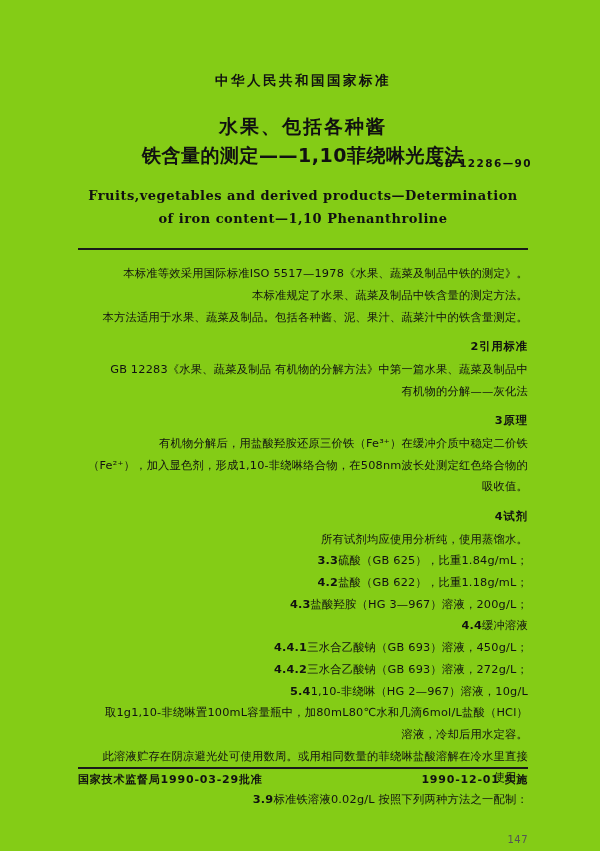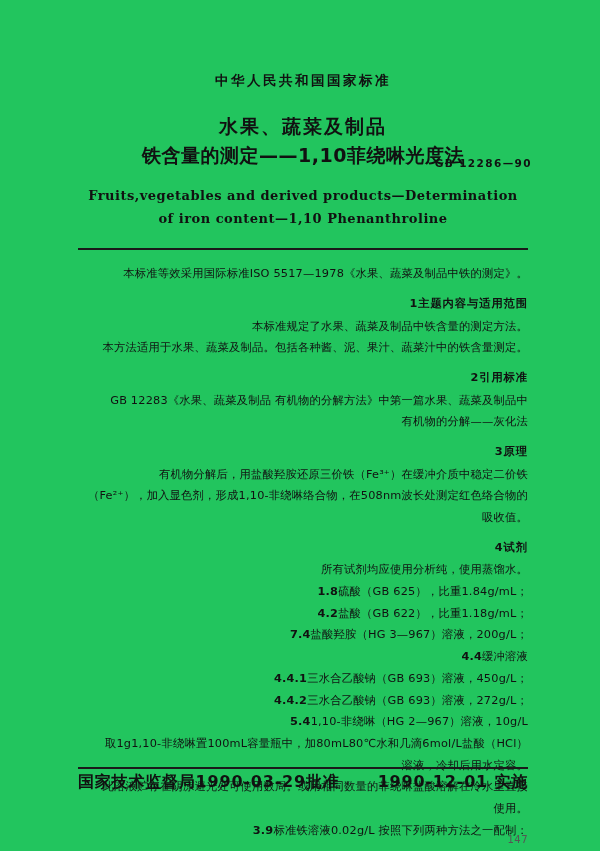--- a/index.html
+++ b/index.html
@@ -13,21 +13,21 @@
     position: relative;
     font-family: "DejaVu Sans", "Liberation Sans", sans-serif;
     color: #111111;
     overflow: hidden;
   }
   .page {
     position: absolute;
     left: 0; top: 0;
     width: 600px;
     height: 851px;
-    background: #22c55e;
+    background: #84cc16;
   }
   .content {
     position: absolute;
     left: 78px;
     top: 0;
     width: 450px;
   }
 
   
   .national-line {
@@ -113,21 +113,21 @@
     width: 450px;
     border-top: 2.2px solid #1a1a1a;
   }
   .footer {
     position: absolute;
     left: 78px;
     top: 772px;
     width: 450px;
     display: flex;
     justify-content: space-between;
-    font-size: 16px;
+    font-size: 11px;
     font-weight: 700;
     letter-spacing: 0.8px;
     gap: 36px;
   }
   .pageno {
     position: absolute;
     right: 72px;
     top: 806px;
     font-size: 10px;
     color: #555;
@@ -138,66 +138,63 @@
 </head>
 <body>
 
 <div class="page">
   <div class="content">
 
     <div class="national-line">中华人民共和国国家标准</div>
 
     <div class="title-block">
       <div class="title-cn">
-        <div>水果、蔬菜及制品</div>
+        <div>水果、包括各种酱</div>
         <div class="l2">铁含量的测定——1,10菲绕啉光度法</div>
       </div>
       <div class="std-no">GB 12286—90</div>
     </div>
 
     <div class="title-en">
       <div>Fruits,vegetables and derived products—Determination</div>
       <div>of iron content—1,10 Phenanthroline</div>
     </div>
 
     <hr class="rule">
 
     <div class="body">
 
       <div class="p-indent">本标准等效采用国际标准ISO 5517—1978《水果、蔬菜及制品中铁的测定》。</div>
 
-      <div class="sec-head">
-        <span class="num">1</span><span>主题内容与适用范围</span>
-      </div>
       <div class="p-indent">本标准规定了水果、蔬菜及制品中铁含量的测定方法。</div>
       <div class="p-indent">本方法适用于水果、蔬菜及制品。包括各种酱、泥、果汁、蔬菜汁中的铁含量测定。</div>
 
       <div class="sec-head">
         <span class="num">2</span><span>引用标准</span>
       </div>
       <div class="p-indent">GB 12283《水果、蔬菜及制品 有机物的分解方法》中第一篇水果、蔬菜及制品中有机物的分解——灰化法</div>
 
       <div class="sec-head">
         <span class="num">3</span><span>原理</span>
       </div>
       <div class="p-indent">有机物分解后，用盐酸羟胺还原三价铁（Fe³⁺）在缓冲介质中稳定二价铁（Fe²⁺），加入显色剂，形成1,10-非绕啉络合物，在508nm波长处测定红色络合物的吸收值。</div>
 
       <div class="sec-head">
         <span class="num">4</span><span>试剂</span>
       </div>
       <div class="p-indent">所有试剂均应使用分析纯，使用蒸馏水。</div>
 
       <div class="sub">
-        <span class="lbl">1.8</span><span>硫酸（GB 625），比重1.84g/mL；</span>
+        <span class="lbl">3.3</span><span>硫酸（GB 625），比重1.84g/mL；</span>
       </div>
       <div class="sub">
         <span class="lbl">4.2</span><span>盐酸（GB 622），比重1.18g/mL；</span>
       </div>
       <div class="sub">
-        <span class="lbl">7.4</span><span>盐酸羟胺（HG 3—967）溶液，200g/L；</span>
+        <span class="lbl">4.3</span><span>盐酸羟胺（HG 3—967）溶液，200g/L；</span>
       </div>
       <div class="sub">
         <span class="lbl">4.4</span><span>缓冲溶液</span>
       </div>
       <div class="sub">
         <span class="lbl wide">4.4.1</span><span>三水合乙酸钠（GB 693）溶液，450g/L；</span>
       </div>
       <div class="sub">
         <span class="lbl wide">4.4.2</span><span>三水合乙酸钠（GB 693）溶液，272g/L；</span>
       </div>

